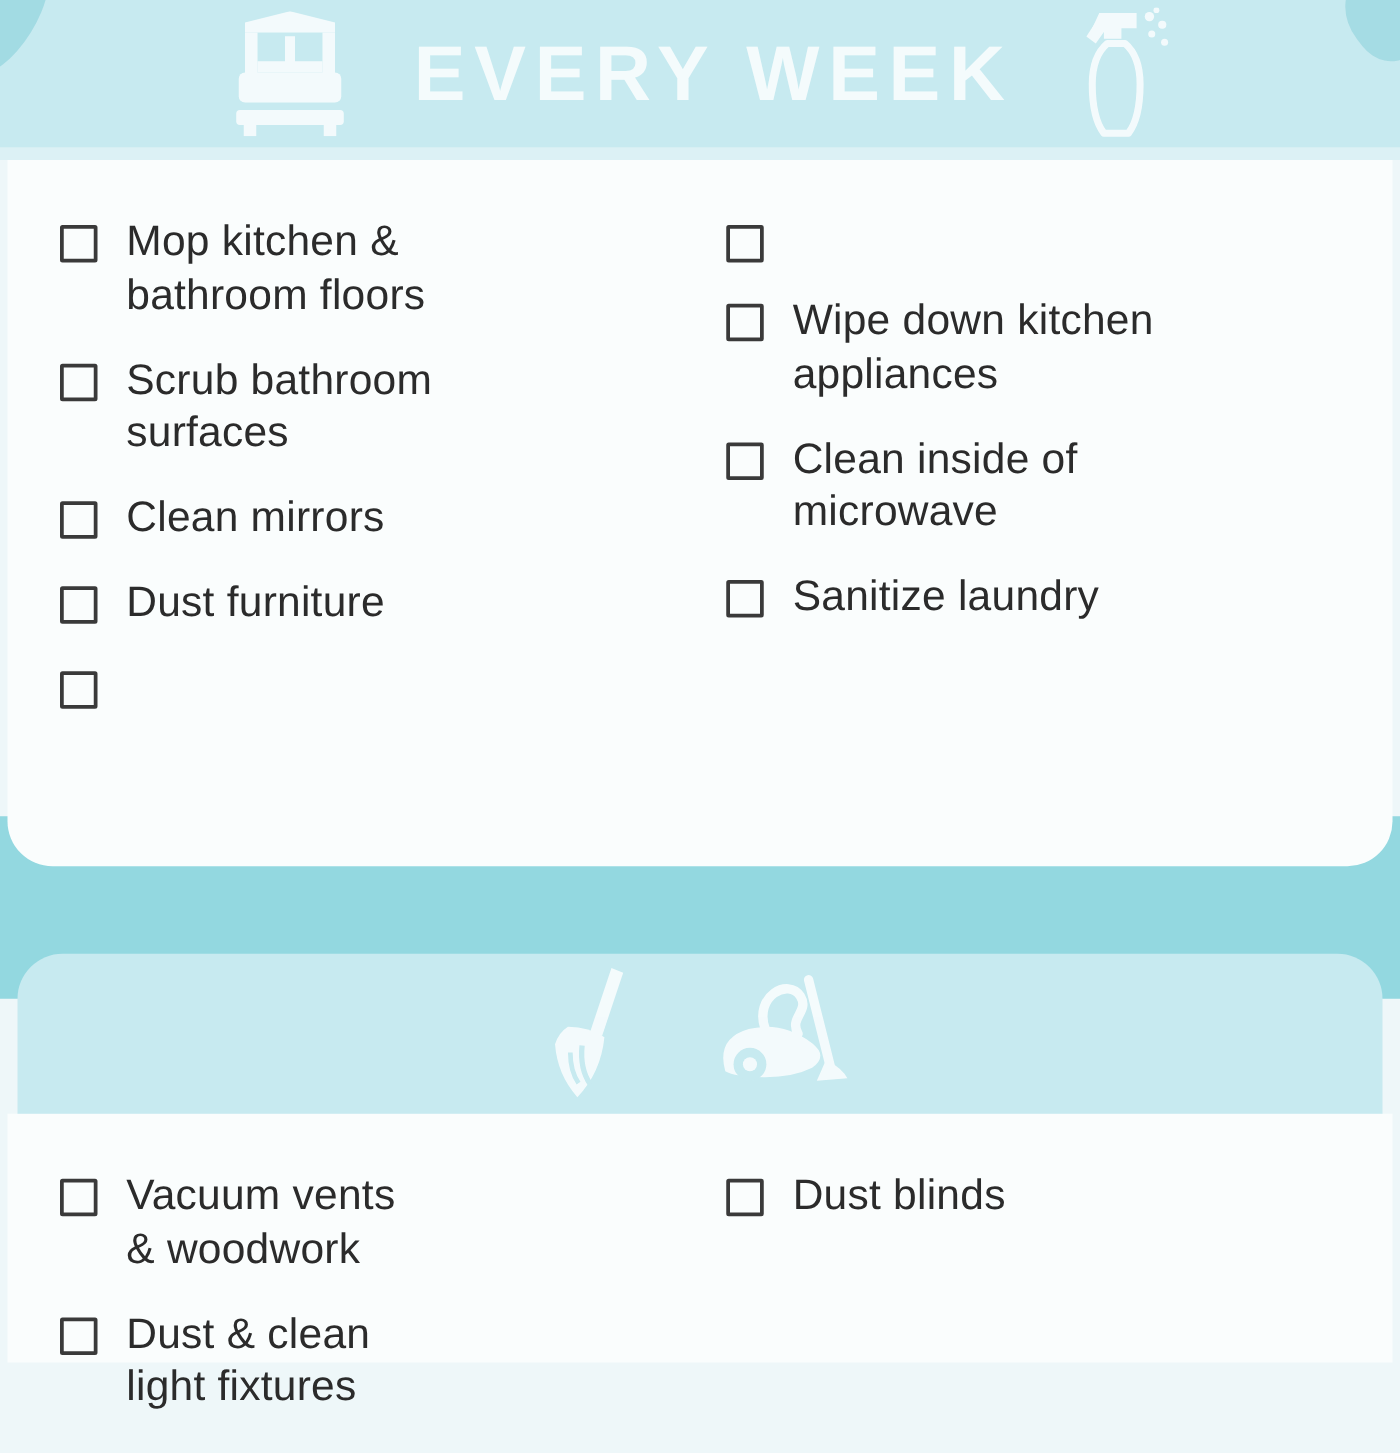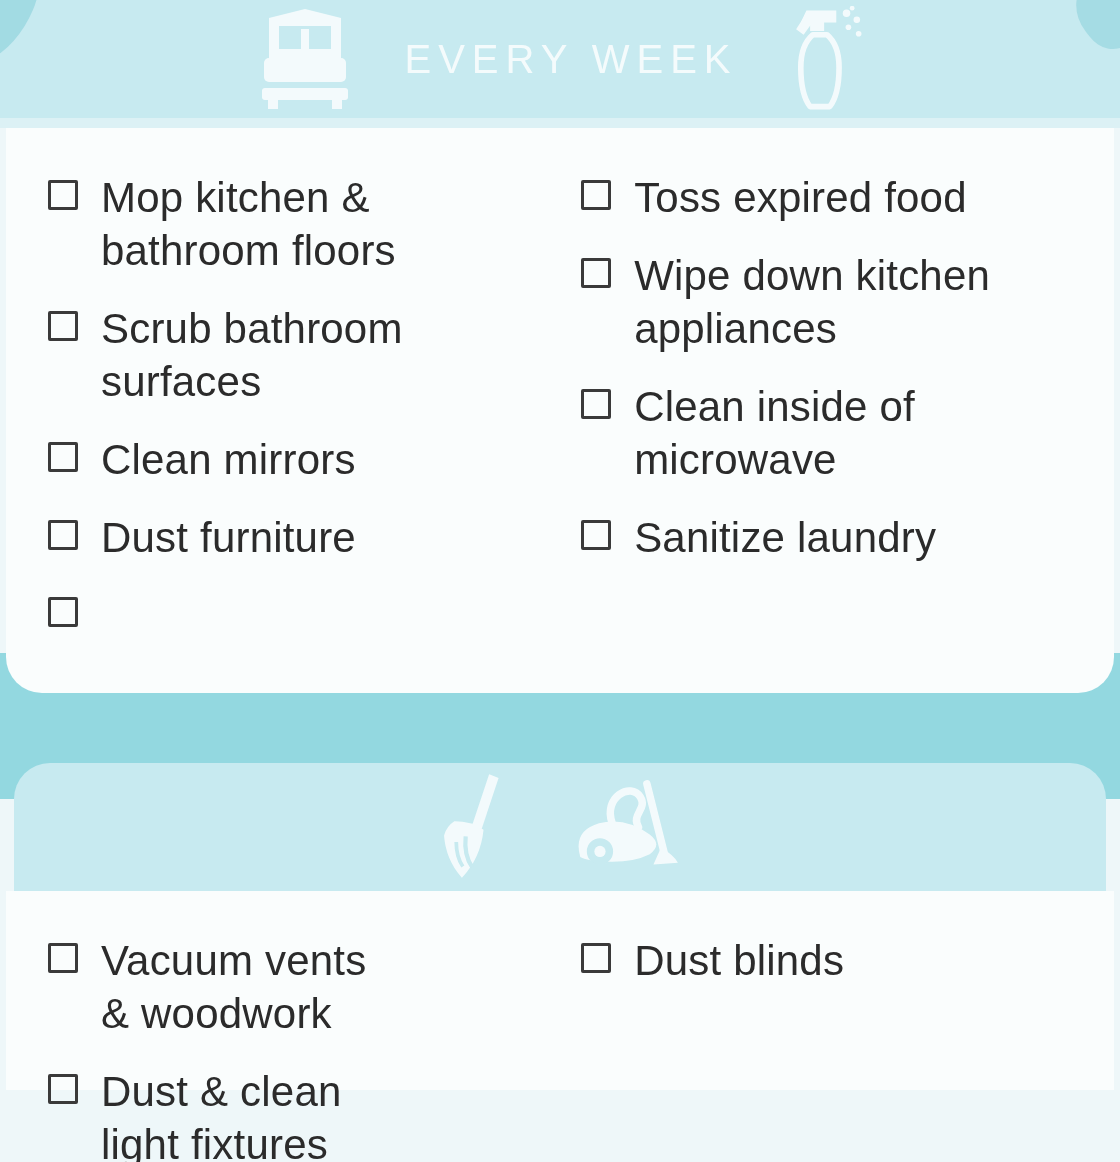--- a/index.html
+++ b/index.html
@@ -18,21 +18,21 @@
     background:var(--header-bg);
     display:flex;align-items:center;justify-content:center;gap:46px;
     position:relative;overflow:hidden;
   }
   .week-header{height:118px}
   .month-header{
     height:128px;margin:-36px 14px 0;border-radius:36px 36px 0 0;
     position:relative;z-index:2;
   }
   .section-title{
-    font-size:40px;font-weight:400;letter-spacing:7px;
+    font-size:62px;font-weight:700;letter-spacing:7px;
     color:var(--title);opacity:.82;white-space:nowrap;
   }
   .hdr-icon{opacity:.8;flex-shrink:0}
   .corner-wisp{position:absolute;background:var(--accent-teal);}
   .wisp-tl{left:-18px;top:-34px;width:46px;height:96px;border-radius:50%/60%;
     transform:rotate(32deg);opacity:.55}
   .wisp-tr{right:-20px;top:-26px;width:62px;height:74px;border-radius:55% 45% 60% 40%;
     transform:rotate(-38deg);opacity:.5}
   
   .header-strip{height:10px;background:var(--header-strip)}
@@ -45,21 +45,21 @@
   .month-card{height:199px;z-index:1}
   .teal-band{height:146px;background:var(--band);position:relative;z-index:1}
   
   .col{display:flex;flex-direction:column}
   .item{display:flex;gap:23px;margin-bottom:25px;align-items:flex-start}
   .checkbox{
     width:30px;height:30px;flex-shrink:0;margin-top:8px;
     border:3.5px solid var(--checkbox);border-radius:2px;background:transparent;
   }
   .label{
-    font-size:42px;line-height:1.26;font-weight:500;color:var(--text);
+    font-size:34px;line-height:1.26;font-weight:500;color:var(--text);
     white-space:pre-line;letter-spacing:.2px;
   }
   svg{display:block}
 </style>
 </head>
 <body>
 
 <div class="band-header week-header">
   <span class="corner-wisp wisp-tl"></span>
   <span class="corner-wisp wisp-tr"></span>
@@ -120,21 +120,20 @@
         <span class="checkbox"></span>
         <span class="label">Dust furniture</span>
       </div>
       <div class="item">
         <span class="checkbox"></span>
       </div>
     </div>
   <div class="col">
       <div class="item">
         <span class="checkbox"></span>
-        <span class="label">Toss expired food</span>
       </div>
       <div class="item">
         <span class="checkbox"></span>
         <span class="label">Wipe down kitchen
 appliances</span>
       </div>
       <div class="item">
         <span class="checkbox"></span>
         <span class="label">Clean inside of
 microwave</span>

